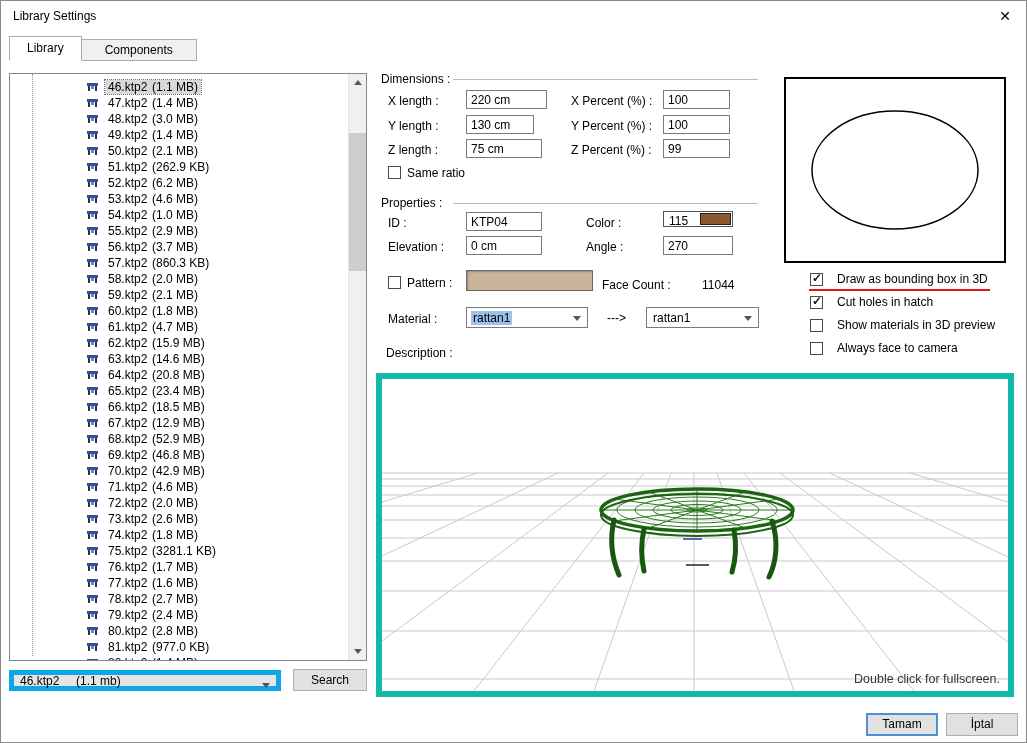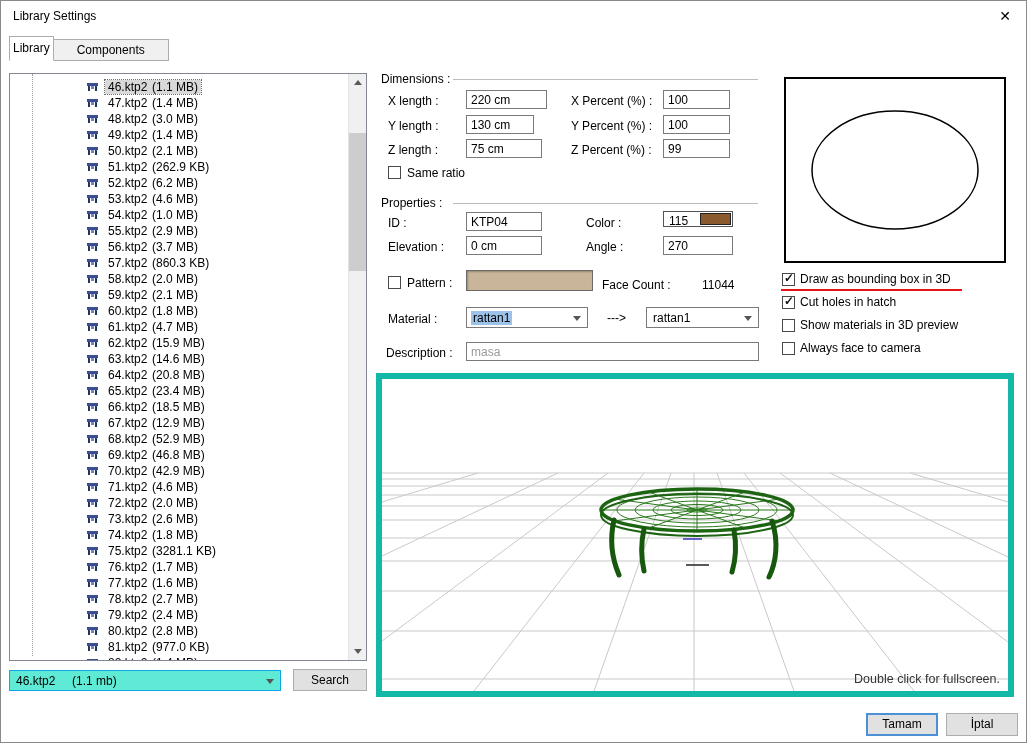--- a/index.html
+++ b/index.html
@@ -7,41 +7,41 @@
   .dialog{position:relative;width:1025px;height:741px;background:#fff;border:1px solid #8a8a8a;overflow:hidden;}
 
   
   .titlebar{position:absolute;left:0;top:0;right:0;height:30px;background:#fff;}
   .title{position:absolute;left:12px;top:8px;}
   .close-btn{position:absolute;right:8px;top:4px;width:26px;height:22px;text-align:center;line-height:22px;font-size:14px;cursor:pointer;}
 
   
   .tabs{position:absolute;left:8px;top:38px;display:flex;align-items:flex-end;height:22px;}
   .tab{background:#f0f0f0;border:1px solid #acacac;padding:3px 23px 3px;margin-right:-1px;cursor:pointer;}
-  .tab.active{background:#fff;border-bottom:1px solid #fff;padding:4px 3px 5px;position:relative;z-index:2;}
+  .tab.active{background:#fff;border-bottom:1px solid #fff;padding:4px 17px 5px;position:relative;z-index:2;}
 
   
   .filelist{position:absolute;left:8px;top:72px;width:356px;height:586px;border:1px solid #828790;background:#fff;}
   .rows{position:absolute;left:0;top:5px;right:17px;bottom:0;overflow:hidden;}
   .treeline{position:absolute;left:22px;top:0;bottom:4px;border-left:1px dotted #9a9a9a;}
   .frow{height:16px;display:flex;align-items:center;padding-left:76px;cursor:default;}
   .ficon{width:13px;height:12px;margin-right:6px;flex:none;}
   .row-text{display:flex;padding:0 3px;line-height:14px;white-space:pre;}
   .row-text.selected{background:#d9d9d9;outline:1px dotted #6e6e6e;}
   .fname{width:44px;}
   
   .vscroll{position:absolute;right:0;top:0;bottom:0;width:17px;background:#f0f0f0;border-left:1px solid #e3e3e3;}
   .sbtn{position:absolute;left:0;width:17px;height:17px;display:flex;align-items:center;justify-content:center;cursor:pointer;}
   .sb-up{top:0}.sb-down{bottom:0}
   .tri-up{width:0;height:0;border-left:4px solid transparent;border-right:4px solid transparent;border-bottom:5px solid #5a5a5a;}
   .tri-down{width:0;height:0;border-left:4px solid transparent;border-right:4px solid transparent;border-top:5px solid #5a5a5a;}
   .thumb{position:absolute;left:0;top:59px;width:17px;height:138px;background:#cdcdcd;cursor:pointer;}
 
   
-  .fcombo{position:absolute;left:8px;top:669px;width:272px;height:21px;border:1px solid #0ea5e9;background:#5eead4;display:flex;align-items:center;padding-left:6px;box-sizing:border-box;white-space:pre;cursor:pointer;}
+  .fcombo{position:absolute;left:8px;top:669px;width:272px;height:21px;border:5px solid #0ea5e9;background:#e5e5e5;display:flex;align-items:center;padding-left:6px;box-sizing:border-box;white-space:pre;cursor:pointer;}
   .combo-arrow{position:absolute;right:6px;top:8px;width:0;height:0;border-left:4px solid transparent;border-right:4px solid transparent;border-top:5px solid #555;}
   .search-btn{position:absolute;left:292px;top:668px;width:74px;height:22px;background:#e1e1e1;border:1px solid #adadad;text-align:center;line-height:20px;box-sizing:border-box;cursor:pointer;}
 
   
   .lbl{position:absolute;white-space:nowrap;}
   .divline{position:absolute;border-top:1px solid #bcbcbc;}
   .tin{position:absolute;height:19px;border:1px solid #7a7a7a;background:#fff;padding:0 4px;font:12px "Liberation Sans",sans-serif;box-sizing:border-box;color:#000;}
   .tin::placeholder{color:#9a9a9a;}
   .cbabs{position:absolute;width:13px;height:13px;border:1px solid #4a4a4a;background:#fff;box-sizing:border-box;cursor:pointer;}
   .cb{width:13px;height:13px;border:1px solid #4a4a4a;background:#fff;position:relative;flex:none;box-sizing:border-box;cursor:pointer;}
@@ -52,21 +52,21 @@
   .patternsw{position:absolute;left:465px;top:269px;width:127px;height:21px;border:1px solid #6a6a6a;box-shadow:inset 1px 1px 2px rgba(0,0,0,.25);box-sizing:border-box;cursor:pointer;}
   .mcombo{position:absolute;height:21px;border:1px solid #7a7a7a;background:#fff;display:flex;align-items:center;padding-left:4px;box-sizing:border-box;cursor:pointer;}
   .mcombo .sel{background:#9cc2ea;padding:0 2px;}
   .mcombo .plain{padding:0 2px;}
 
   
   .preview2d{position:absolute;left:783px;top:76px;width:222px;height:186px;border:2px solid #000;box-sizing:border-box;background:#fff;}
 
   
   .opts{position:absolute;left:781px;top:271px;display:flex;flex-direction:column;gap:9px;}
-  .opt{display:flex;align-items:center;gap:5px;position:relative;height:14px;}
+  .opt{display:flex;align-items:center;gap:14px;position:relative;height:14px;margin-left:28px;}
   .opt.underlined::after{content:"";position:absolute;left:-1px;top:17px;width:181px;height:2px;background:#e51414;}
 
   
   .viewport{position:absolute;left:375px;top:372px;width:626px;height:312px;border:6px solid #14b8a6;background:#fff;overflow:hidden;cursor:pointer;}
   .vhint{position:absolute;right:8px;bottom:5px;color:#333;font-size:12.5px;}
 
   
   .btn{position:absolute;width:72px;height:23px;background:#e1e1e1;border:1px solid #adadad;text-align:center;line-height:21px;box-sizing:border-box;cursor:pointer;}
   .btn.default{border:2px solid #4d90d6;line-height:19px;}
 </style>
@@ -597,21 +597,20 @@
     <span class="sel">rattan1</span>
     <span class="combo-arrow"></span>
   </div>
   <span class="lbl" style="left:606px;top:310px;">---&gt;</span>
   <div class="mcombo" style="left:645px;top:306px;width:113px;">
     <span class="plain">rattan1</span>
     <span class="combo-arrow"></span>
   </div>
 
   <span class="lbl" style="left:385px;top:345px;">Description :</span>
-  <input class="tin" style="left: 465px; top: 341px; width: 293px;" placeholder="masa">
 
   <div class="preview2d">
     <svg width="218" height="182">
       <ellipse cx="109" cy="91" rx="83" ry="59" fill="none" stroke="#000" stroke-width="1.5"></ellipse>
     </svg>
   </div>
 
   <div class="opts">
   <div class="opt underlined">
     <span class="cb checked"></span>

